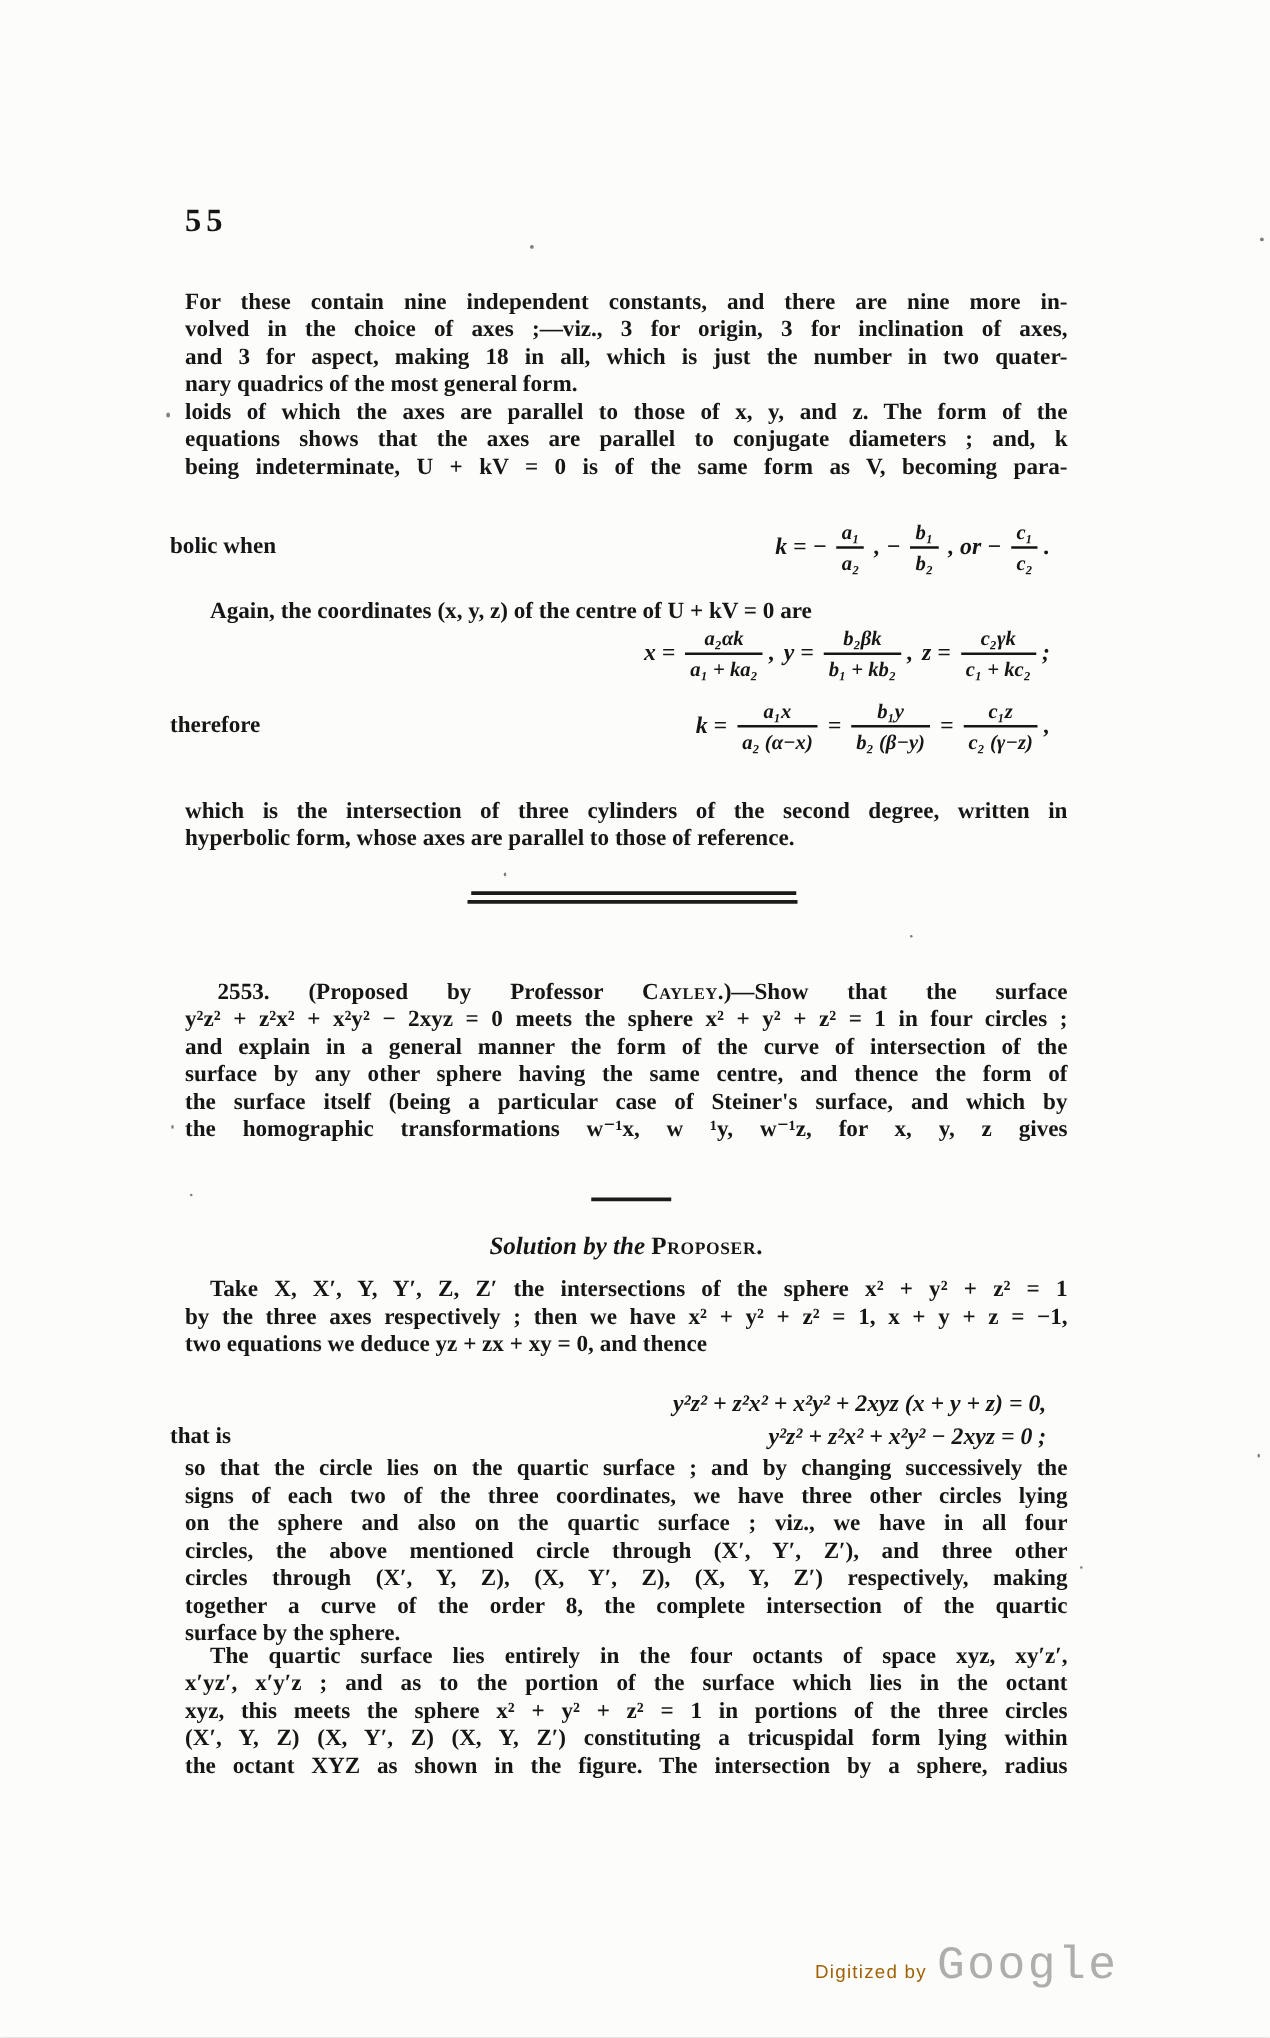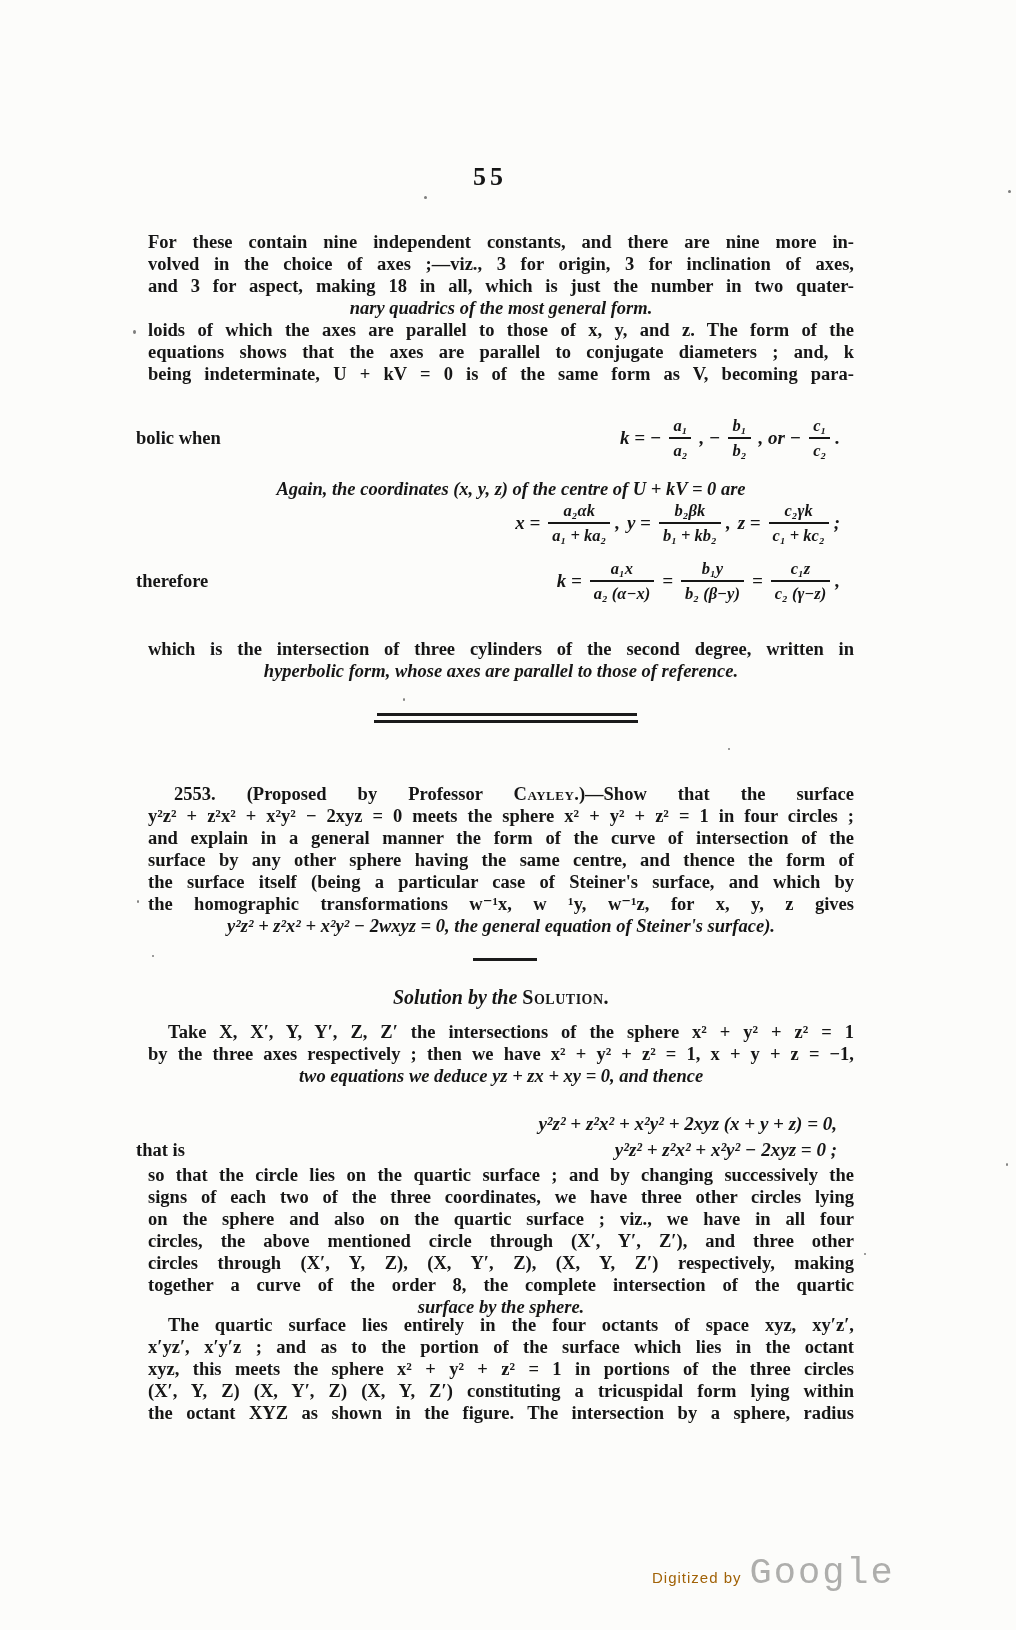--- a/index.html
+++ b/index.html
@@ -5,25 +5,25 @@
   html,body { margin:0; padding:0; background:#e9e7e2; }
   .page {
     position:relative; width:1016px; height:1630px;
     background:#fcfcfa; color:#161616;
     font-family:"Liberation Serif","DejaVu Serif",serif;
     font-weight:700; overflow:hidden;
     box-shadow:0 0 6px rgba(0,0,0,.25);
   }
   .abs { position:absolute; }
   .col { position:absolute; left:148px; width:706px; }
-  .pagenum { position:absolute; left:148px; width:684px; text-align:center;
+  .pagenum { position:absolute; left:148px; width:684px; text-align:left;
     font-size:26px; letter-spacing:4px; }
   .line { font-size:18.5px; line-height:22px; white-space:normal; }
   .jline { text-align:justify; text-align-last:justify; }
-  .lline { text-align:center;font-style:italic; }
+  .lline { text-align:left; }
   .ind { text-indent:26px; }
   .ind-sm { text-indent:20px; }
   .eqrow { position:absolute; left:136px; width:706px;
     display:flex; align-items:center; justify-content:flex-end; }
   .eqlabel { position:absolute; left:0; top:50%; transform:translateY(-50%);
     font-style:normal; font-size:18.5px; }
   .math { font-style:italic; font-size:19px; margin:0 5px; }
   .math.tight { margin:0 2px; }
   .frac { display:inline-block; vertical-align:middle; text-align:center;
     font-style:italic; margin:0 3px; }
@@ -141,28 +141,27 @@
     <div class="line jline ind">
       <span>2553.</span>
       <span>(Proposed by Professor</span>
       <span class="sc">Cayley</span><span>.)—Show that the surface</span>
     </div>
     <div class="line jline">y²z² + z²x² + x²y² − 2xyz = 0 meets the sphere x² + y² + z² = 1 in four circles ;</div>
     <div class="line jline">and explain in a general manner the form of the curve of intersection of the</div>
     <div class="line jline">surface by any other sphere having the same centre, and thence the form of</div>
     <div class="line jline">the surface itself (being a particular case of Steiner's surface, and which by</div>
     <div class="line jline">the homographic transformations w⁻¹x,  w ¹y,  w⁻¹z, for x, y, z gives</div>
-    <div class="line lline">y²z² + z²x² + x²y² − 2wxyz = 0, the general equation of Steiner's surface).</div>
   </div>
 
   <div class="rule" style="left:473px;top:958px;width:64px;height:2.5px"></div>
 
   <div class="sol-heading" style="top:986px">
     <span class="it">Solution by the</span>
-    <span class="sc">Solution.</span>
+    <span class="sc">Proposer.</span>
   </div>
 
   <div class="col" style="top:1021px">
     <div class="line jline ind-sm">Take X, X′, Y, Y′, Z, Z′  the intersections of the sphere x² + y² + z² = 1</div>
     <div class="line jline">by the three axes respectively ; then we have x² + y² + z² = 1, x + y + z = −1,</div>
     <div class="line lline">two equations we deduce yz + zx + xy = 0, and thence</div>
   </div>
 
   <div class="eqrow" style="top:1112px;height:24px">
     <span class="math">y²z² + z²x² + x²y² + 2xyz (x + y + z) = 0,</span>

